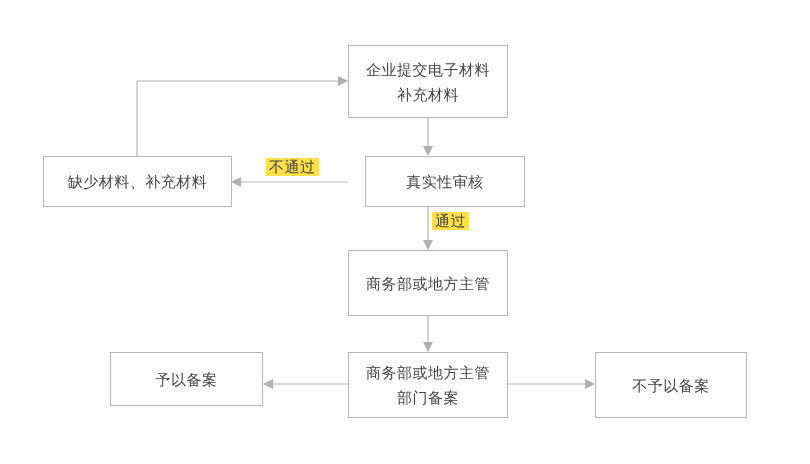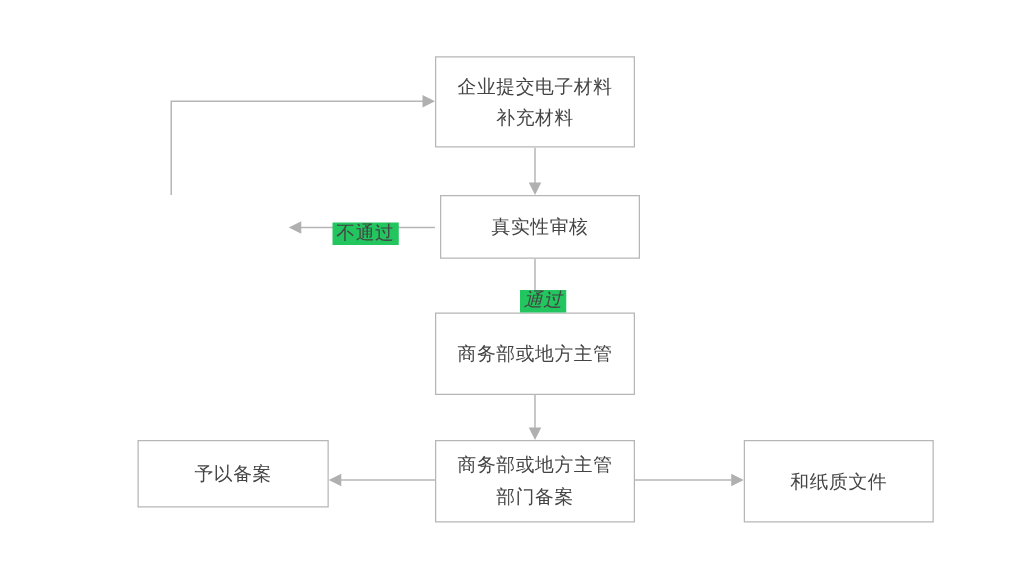--- a/index.html
+++ b/index.html
@@ -37,24 +37,23 @@
     display: block;
     white-space: nowrap;
   }
   .edge-label {
     position: absolute;
     color: #444444;
     font-size: 15px;
     line-height: 18px;
     white-space: nowrap;
     letter-spacing: 0.5px;
-    background: #22c55e;
+    background: #fde047;
     padding: 0 3px;
     z-index: 3;
-    margin-top: 20px;
   }
   svg#connectors {
     position: absolute;
     left: 0;
     top: 0;
     width: 810px;
     height: 464px;
     z-index: 1;
   }
   .conn {
@@ -93,39 +92,42 @@
 
     <path class="conn" d="M 508 384 L 588 384"></path>
     <polygon class="arrowhead" points="595,384 585,379 585,389"></polygon>
   </svg>
 
   <div class="node" style="left:348px; top:45px; width:160px; height:73px;">
     <span class="line1">企业提交电子材料</span>
     <span class="line2">补充材料</span>
   </div>
 
+  <div class="node" style="left:43px; top:156px; width:189px; height:51px;">
+    <span class="line1">缺少材料、补充材料</span>
+  </div>
 
-  <div class="node" style="left:352px; top:156px; width:160px; height:51px;">
+  <div class="node" style="left:365px; top:156px; width:160px; height:51px;">
     <span class="line1">真实性审核</span>
   </div>
 
   <div class="node" style="left:348px; top:250px; width:160px; height:66px;">
     <span class="line1">商务部或地方主管</span>
   </div>
 
   <div class="node" style="left:348px; top:352px; width:160px; height:66px;">
     <span class="line1">商务部或地方主管</span>
     <span class="line2">部门备案</span>
   </div>
 
   <div class="node" style="left:110px; top:352px; width:153px; height:54px;">
     <span class="line1">予以备案</span>
   </div>
 
   <div class="node" style="left:595px; top:352px; width:152px; height:66px;">
-    <span class="line1">和纸质文件</span>
+    <span class="line1">不予以备案</span>
   </div>
 
   <div class="edge-label" style="left:266px; top:158px;">不通过</div>
 
-  <div class="edge-label" style="left:416px; top:212px;font-style:italic;">通过</div>
+  <div class="edge-label" style="left:432px; top:212px;">通过</div>
 
 </div>
 
 </body></html>

